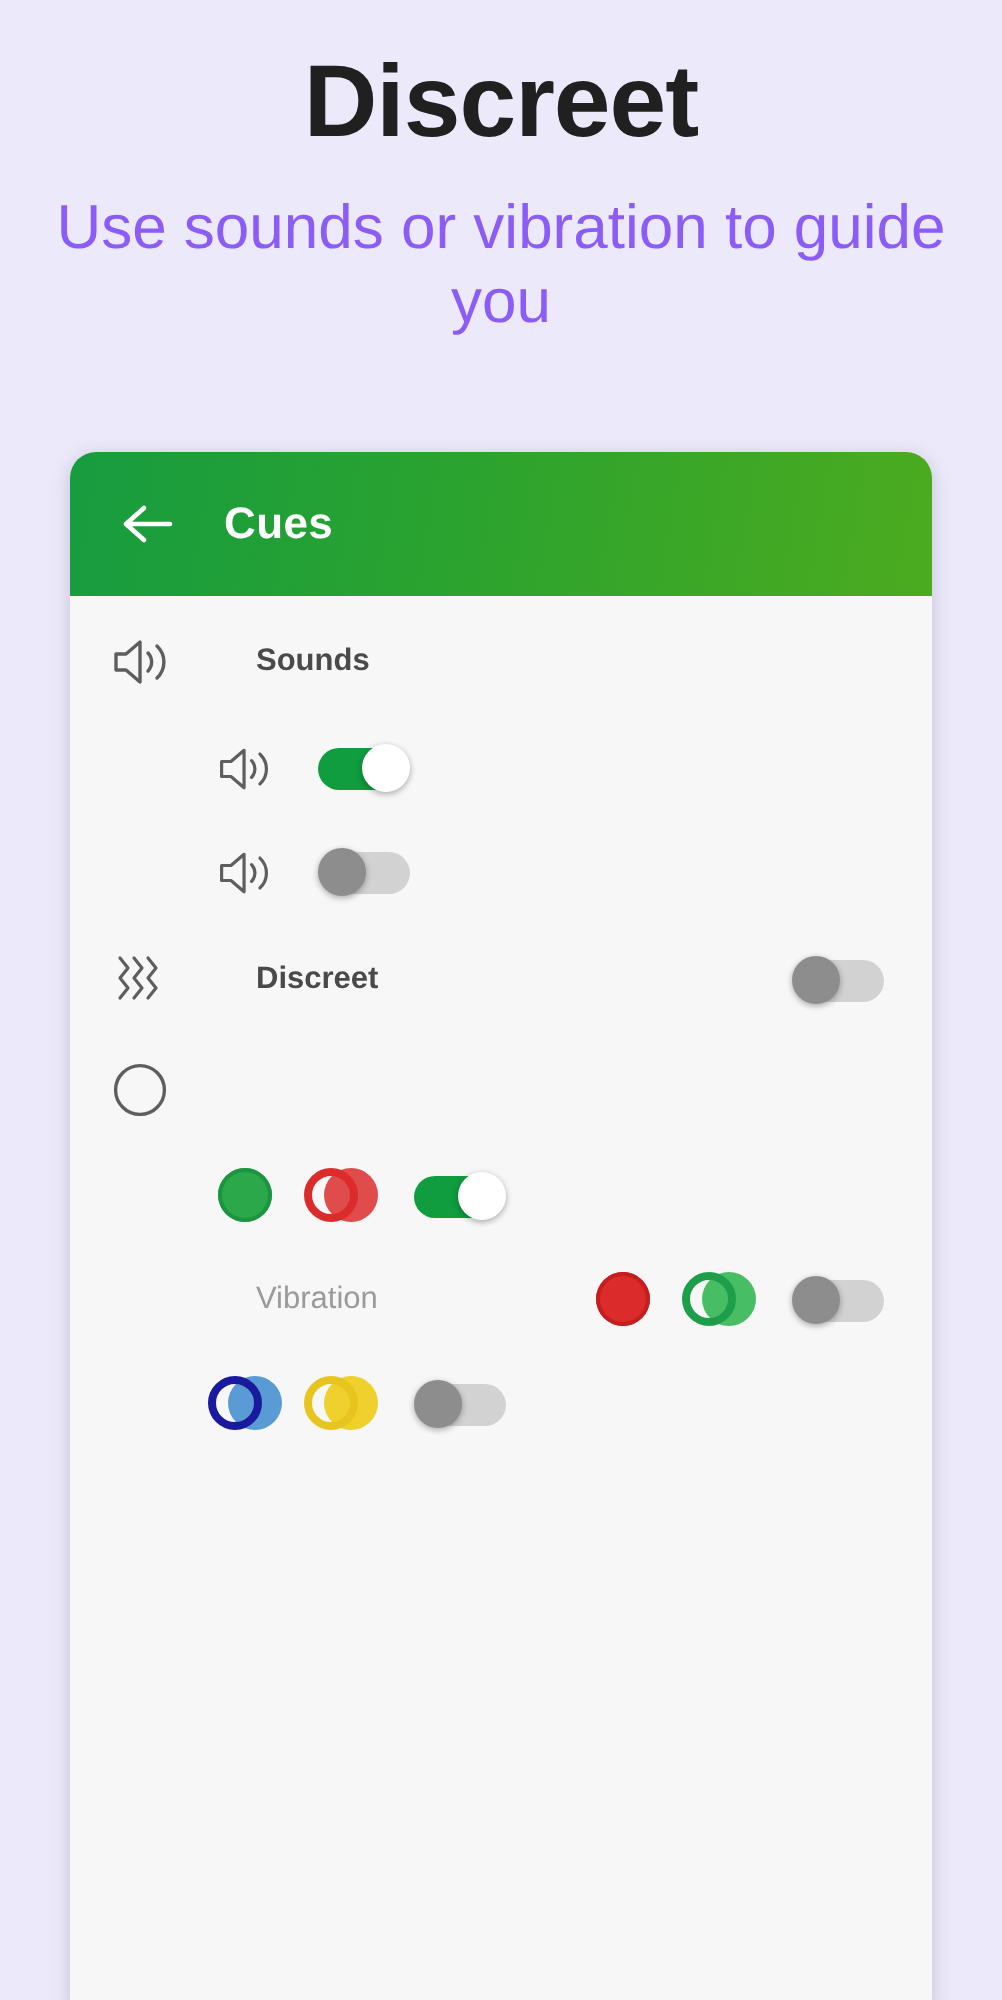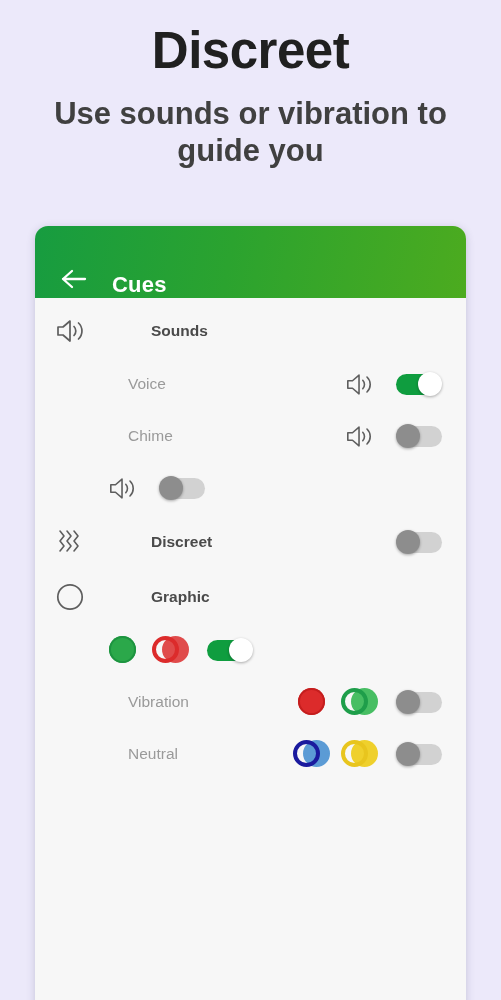--- a/index.html
+++ b/index.html
@@ -23,22 +23,22 @@
   .promo-title {
     font-size: 51px;
     font-weight: bold;
     color: #202020;
     letter-spacing: -0.5px;
     line-height: 1.15;
     margin: 0 0 14px 0;
   }
   .promo-sub {
     font-size: 31px;
-    font-weight: bold;
-    color: #404040;
+    font-weight: normal;
+    color: #8b5cf6;
     line-height: 1.22;
     margin: 0;
     padding: 0 18px;
   }
 
   
   .card {
     position: absolute;
     left: 35px;
     top: 226px;
@@ -48,21 +48,21 @@
     border-radius: 13px 13px 0 0;
     box-shadow: 0 2px 9px rgba(60, 55, 95, 0.22);
     overflow: hidden;
   }
 
   
   .appbar {
     height: 72px;
     background: linear-gradient(100deg, #179c40 0%, #2ba32f 45%, #4cab1f 100%);
     display: flex;
-    align-items: flex-end;
+    align-items: center;
     padding-left: 20px;
     box-sizing: border-box;
   }
   .back-btn {
     width: 38px;
     height: 38px;
     display: flex;
     align-items: center;
     justify-content: center;
     cursor: pointer;
@@ -79,21 +79,21 @@
   .list {
     padding-top: 5px;
   }
   .row {
     display: flex;
     align-items: center;
     height: 52px;
     padding: 0 0 0 20px;
     box-sizing: border-box;
   }
-  .row.section { height: 55px; gap: 23px; }
+  .row.section { height: 55px; }
 
   .row-icon {
     width: 46px;
     min-width: 46px;
     display: flex;
     align-items: center;
     justify-content: flex-start;
   }
   .row-label {
     flex: 1;
@@ -211,53 +211,35 @@
           <path d="M19 8.5 A6.5 6.5 0 0 1 19 17.5" fill="none" stroke="#5e5e5e" stroke-width="1.7" stroke-linecap="round"></path>
           <path d="M23.5 5 A11 11 0 0 1 23.5 21" fill="none" stroke="#5e5e5e" stroke-width="1.7" stroke-linecap="round"></path>
         </svg>
       </div>
       <div class="row-label">Sounds</div>
       <div class="row-trailing"></div>
     </div>
 
     <div class="row">
       <div class="row-icon"></div>
-      <div class="row-label">Voice</div>
       <div class="row-trailing">
         <div class="speaker-slot">
           <svg width="29" height="25" viewBox="0 0 31 26">
             <path d="M3 9 L3 17 L8 17 L15 23 L15 3 L8 9 Z" fill="none" stroke="#5e5e5e" stroke-width="1.7" stroke-linejoin="round"></path>
             <path d="M19 8.5 A6.5 6.5 0 0 1 19 17.5" fill="none" stroke="#5e5e5e" stroke-width="1.7" stroke-linecap="round"></path>
             <path d="M23.5 5 A11 11 0 0 1 23.5 21" fill="none" stroke="#5e5e5e" stroke-width="1.7" stroke-linecap="round"></path>
           </svg>
         </div>
         <div class="toggle on">
           <span class="track"></span>
           <span class="knob"></span>
         </div>
       </div>
     </div>
 
-    <div class="row">
-      <div class="row-icon"></div>
-      <div class="row-label">Chime</div>
-      <div class="row-trailing">
-        <div class="speaker-slot">
-          <svg width="29" height="25" viewBox="0 0 31 26">
-            <path d="M3 9 L3 17 L8 17 L15 23 L15 3 L8 9 Z" fill="none" stroke="#5e5e5e" stroke-width="1.7" stroke-linejoin="round"></path>
-            <path d="M19 8.5 A6.5 6.5 0 0 1 19 17.5" fill="none" stroke="#5e5e5e" stroke-width="1.7" stroke-linecap="round"></path>
-            <path d="M23.5 5 A11 11 0 0 1 23.5 21" fill="none" stroke="#5e5e5e" stroke-width="1.7" stroke-linecap="round"></path>
-          </svg>
-        </div>
-        <div class="toggle off">
-          <span class="track"></span>
-          <span class="knob"></span>
-        </div>
-      </div>
-    </div>
 
     <div class="row">
       <div class="row-icon"></div>
       <div class="row-trailing">
         <div class="speaker-slot">
           <svg width="29" height="25" viewBox="0 0 31 26">
             <path d="M3 9 L3 17 L8 17 L15 23 L15 3 L8 9 Z" fill="none" stroke="#5e5e5e" stroke-width="1.7" stroke-linejoin="round"></path>
             <path d="M19 8.5 A6.5 6.5 0 0 1 19 17.5" fill="none" stroke="#5e5e5e" stroke-width="1.7" stroke-linecap="round"></path>
             <path d="M23.5 5 A11 11 0 0 1 23.5 21" fill="none" stroke="#5e5e5e" stroke-width="1.7" stroke-linecap="round"></path>
           </svg>
@@ -285,21 +267,20 @@
         </div>
       </div>
     </div>
 
     <div class="row section">
       <div class="row-icon">
         <svg width="30" height="30" viewBox="0 0 30 30">
           <circle cx="15" cy="15" r="12.2" fill="none" stroke="#5e5e5e" stroke-width="1.7"></circle>
         </svg>
       </div>
-      <div class="row-label">Graphic</div>
       <div class="row-trailing"></div>
     </div>
 
     <div class="row">
       <div class="row-icon"></div>
       <div class="row-trailing">
         <div class="gfx-slot first">
           <div class="gfx single">
             <span class="disc" style="background:#2BA84A; box-shadow: inset 0 0 0 2px #1D9440;"></span>
           </div>
@@ -334,21 +315,20 @@
         </div>
         <div class="toggle off">
           <span class="track"></span>
           <span class="knob"></span>
         </div>
       </div>
     </div>
 
     <div class="row">
       <div class="row-icon"></div>
-      <div class="row-label">Neutral</div>
       <div class="row-trailing">
         <div class="gfx-slot first">
           <div class="gfx">
             <span class="disc" style="background:#5B9BD5;"></span>
             <span class="ring" style="border-color:#1A1A9E;"></span>
           </div>
         </div>
         <div class="gfx-slot second">
           <div class="gfx">
             <span class="disc" style="background:#EFD02C;"></span>

